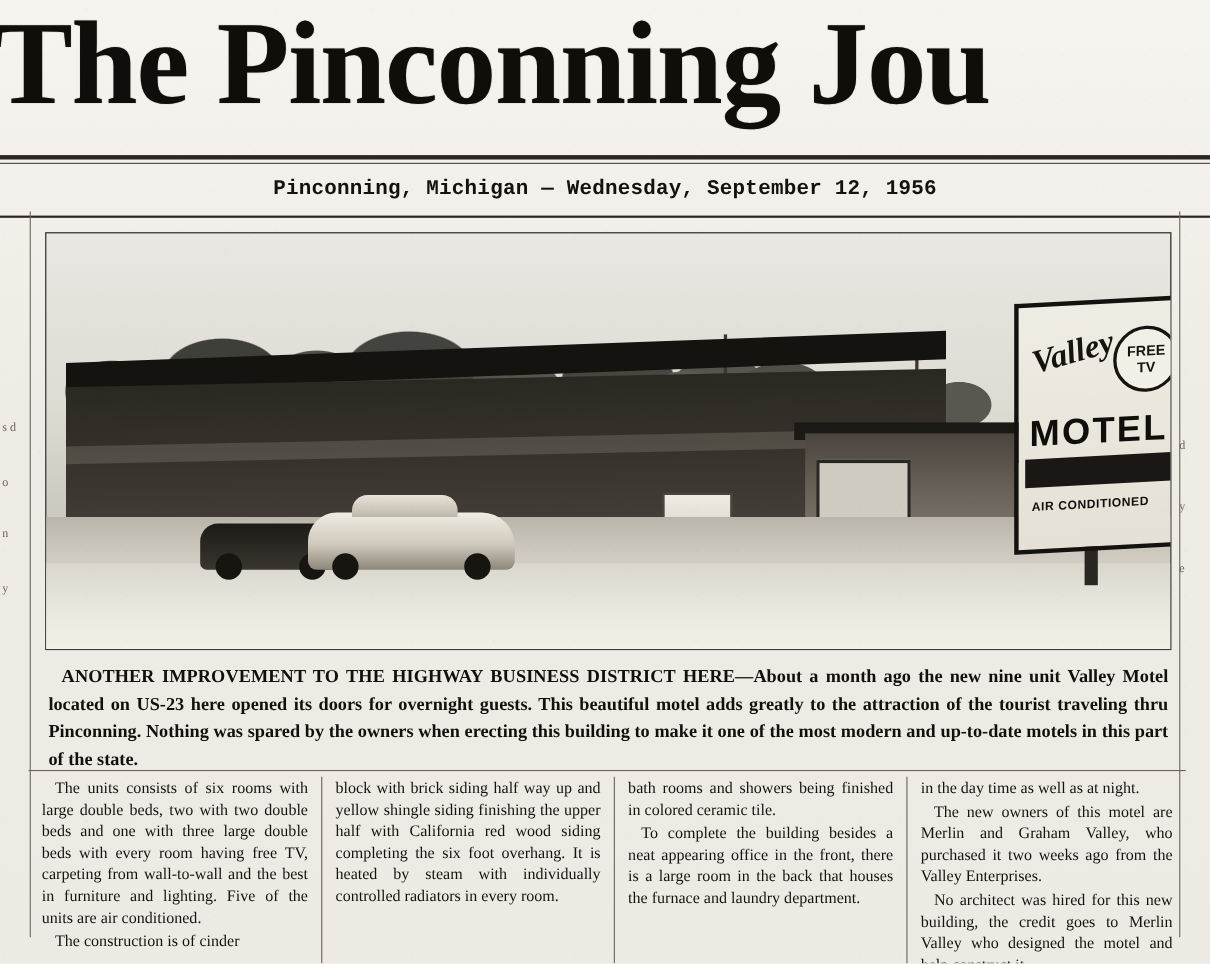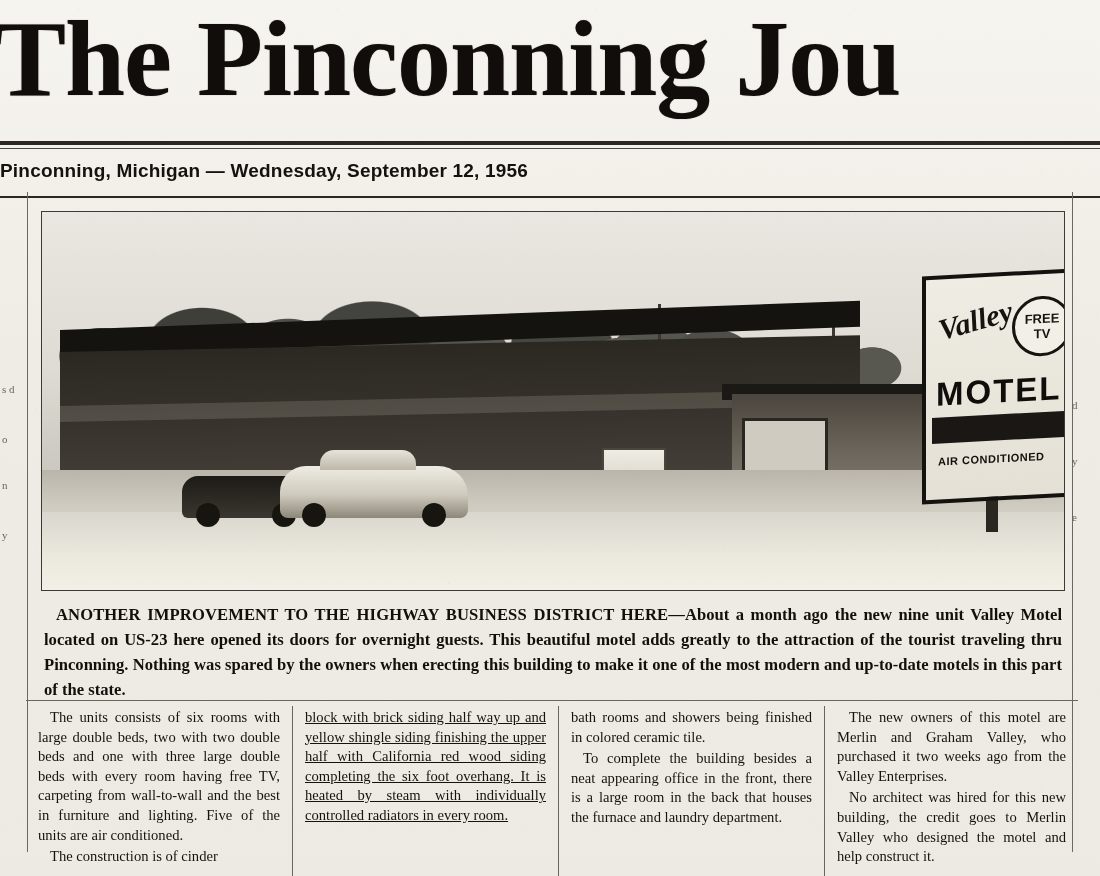--- a/index.html
+++ b/index.html
@@ -65,21 +65,22 @@
   .rule-thick { height: 4px; }
   .rule-thin { height: 2px; }
 
   .rule-a { top: 141px; }
   .rule-b { top: 148px; height:1px; background:#4a433c;}
   .dateline {
     position: absolute;
     top: 160px;
     left: 0;
     width: 1100px;
-    font-family: Liberation Sans, sans-serif;
+    text-align: center;
+    font-family: Liberation Mono, monospace;
     font-weight: 700;
     font-size: 19px;
     letter-spacing: .2px;
     color: #15110d;
   }
   .rule-c { top: 196px; height: 2px; }
 
   
   .side-stub {
     position: absolute;
@@ -408,21 +409,21 @@
     color: #16120e;
     padding: 0 10px;
     box-sizing: border-box;
     text-align: justify;
     hyphens: manual;
   }
   .col + .col { border-left: 1px solid #6b645a; }
   .col p { margin: 2px; text-indent: 12px; }
   .col p + p { margin-top: 0; }
   .c1 { width: 266px; }
-  .c2 { width: 266px; text-decoration: underline; }
+  .c2 { width: 266px; }
   .c3 { width: 266px; }
   .c4 { width: 254px; }
   .top-rule-cols {
     position: absolute;
     top: 700px;
     left: 26px;
     width: 1052px;
     height: 1px;
     background: #6b645a;
   }
@@ -511,19 +512,20 @@
       <p>The construction is of cinder</p>
     </div>
     <div class="col c2">
       <p style="text-indent:0">block with brick siding half way up and yellow shingle siding finishing the upper half with California red wood siding completing the six foot overhang. It is heated by steam with individually controlled radiators in every room.</p>
     </div>
     <div class="col c3">
       <p style="text-indent:0">bath rooms and showers being finished in colored ceramic tile.</p>
       <p>To complete the building besides a neat appearing office in the front, there is a large room in the back that houses the furnace and laundry department.</p>
     </div>
     <div class="col c4">
+      <p style="text-indent:0">in the day time as well as at night.</p>
       <p>The new owners of this motel are Merlin and Graham Valley, who purchased it two weeks ago from the Valley Enterprises.</p>
       <p>No architect was hired for this new building, the credit goes to Merlin Valley who designed the motel and help construct it.</p>
     </div>
   </div>
 
   <div class="grain"></div>
 </div>
 
 </body></html>

